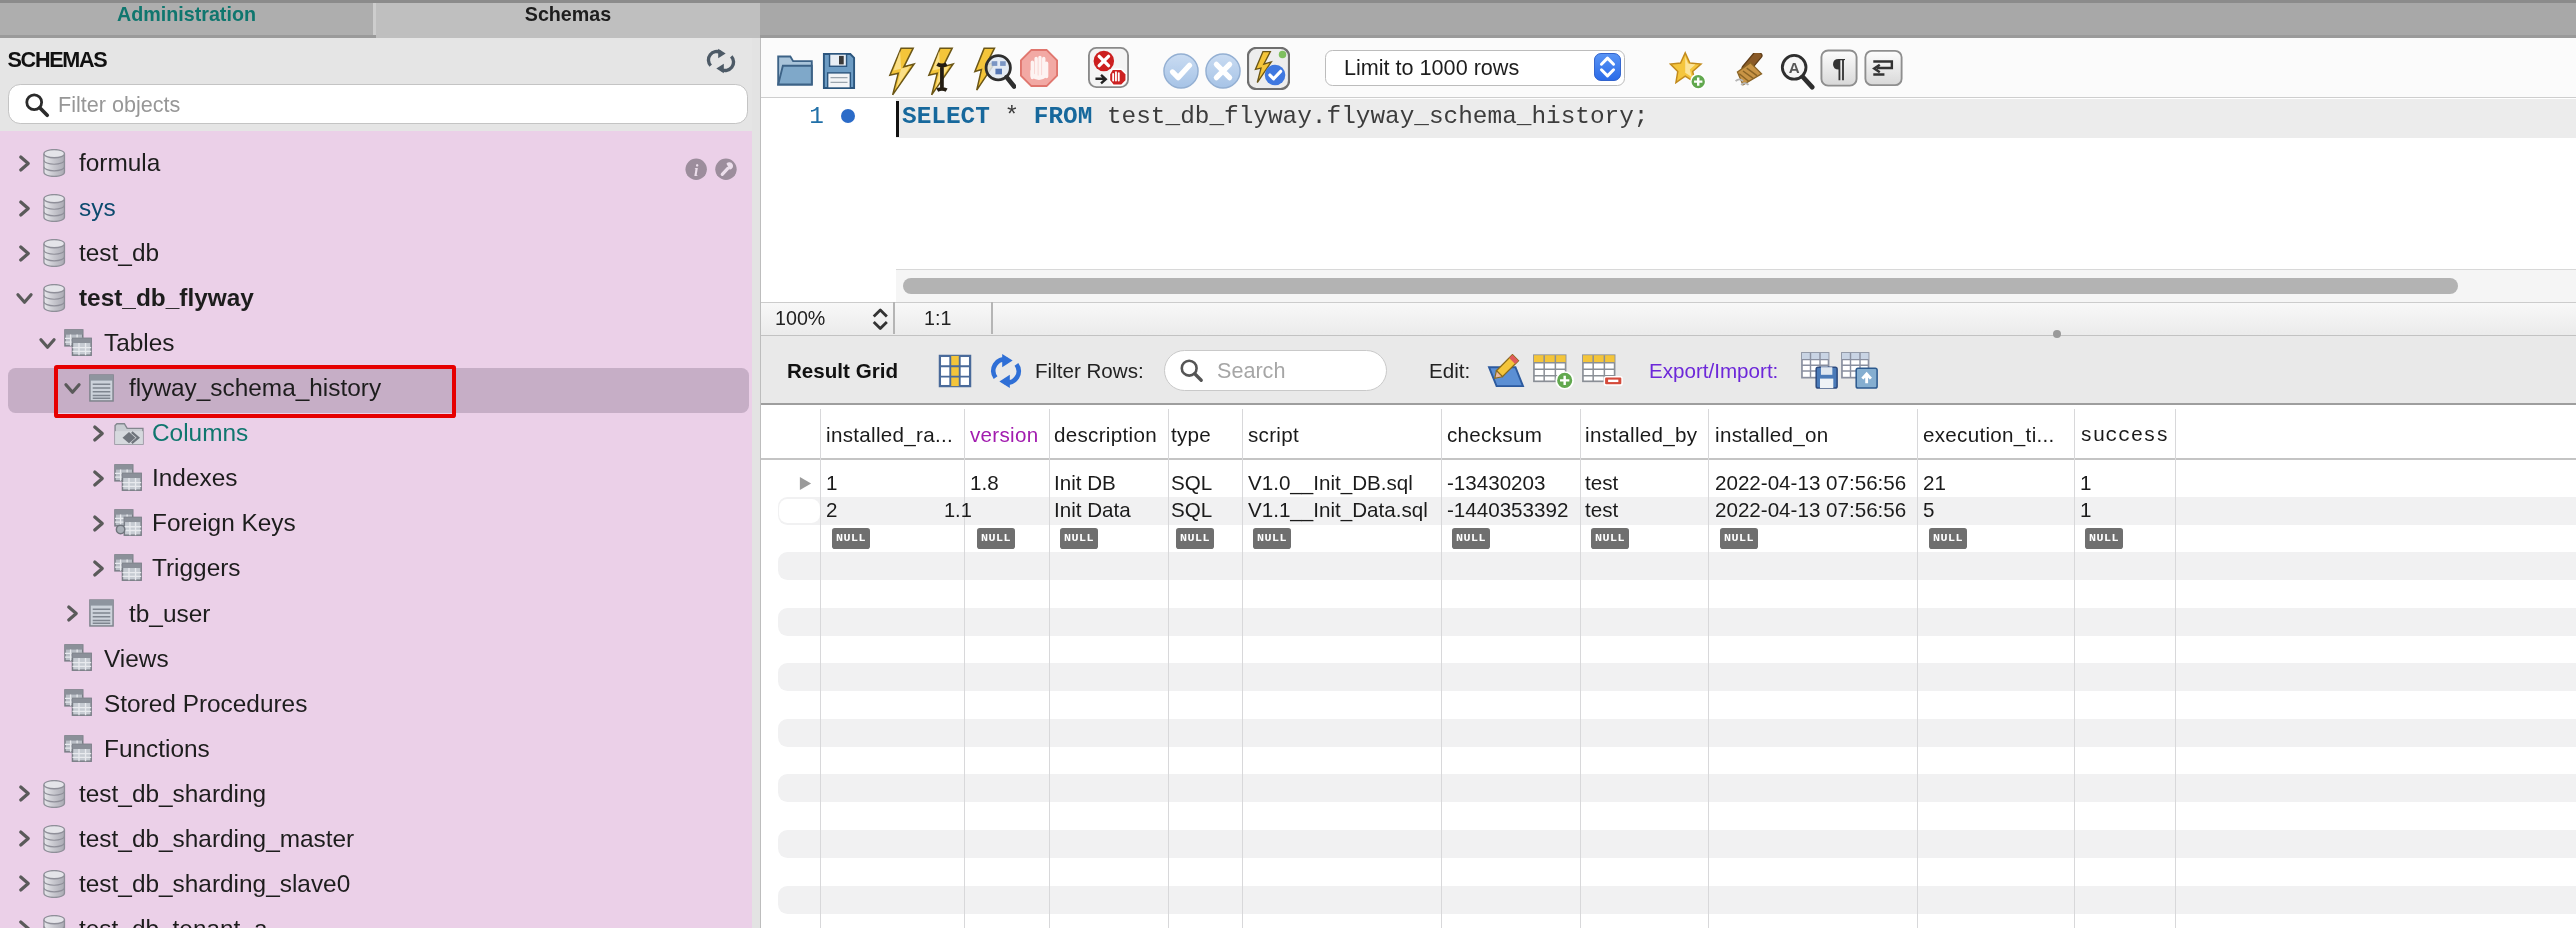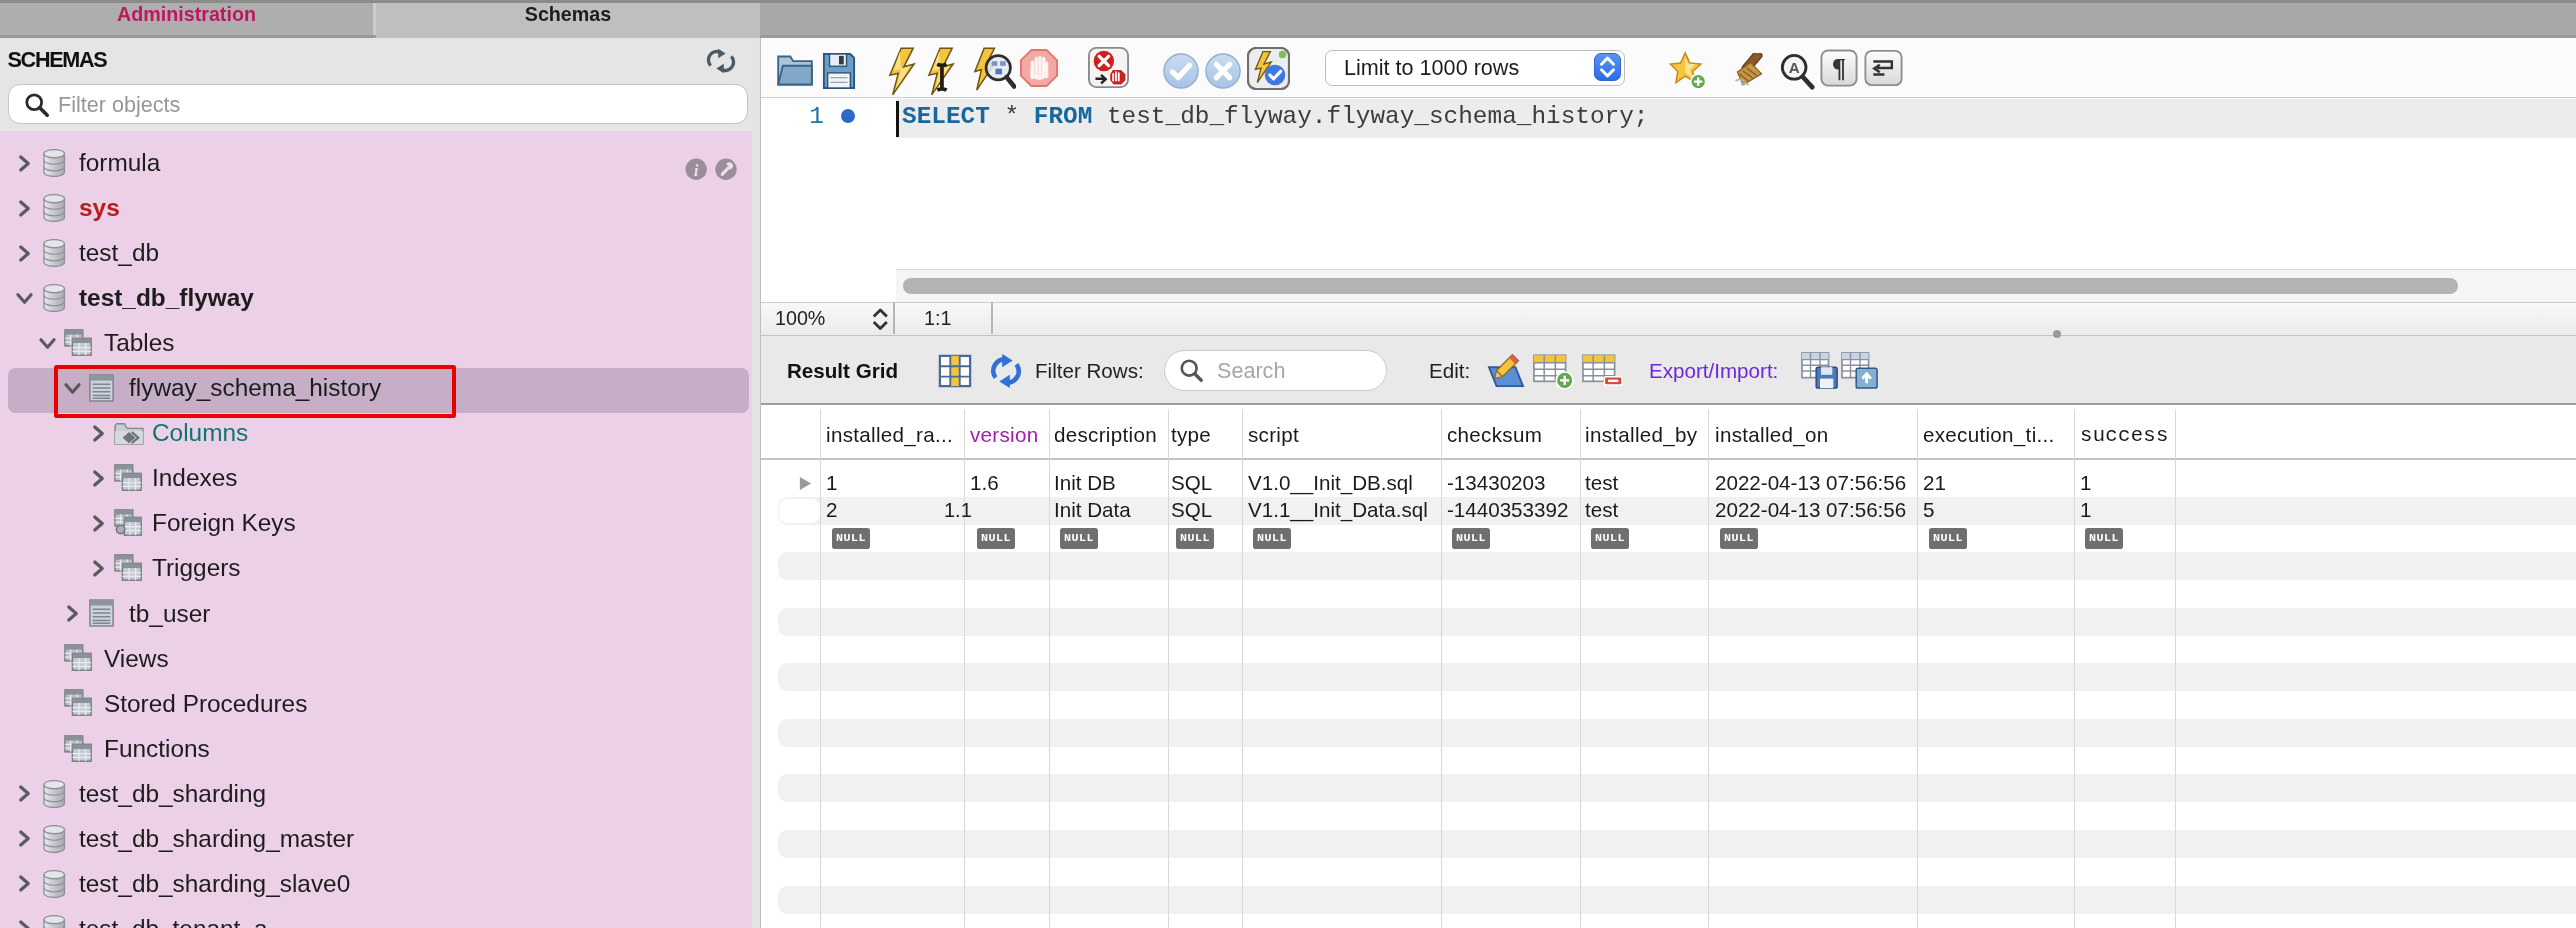--- a/index.html
+++ b/index.html
@@ -9,21 +9,21 @@
 .vc { transform:translateY(-50%); }
 </style></head><body>
 
 <div class="abs" style="left:0;top:0;width:2576px;height:38px;background:#a8a8a8;"></div>
 <div class="abs" style="left:0;top:0;width:2576px;height:2.8px;background:#8b8b8b;"></div>
 <div class="abs" style="left:0;top:2.8px;width:373px;height:32px;background:#aeaeae;"></div>
 <div class="abs" style="left:373px;top:2.8px;width:2.8px;height:32px;background:#cdcdcd;"></div>
 <div class="abs" style="left:376px;top:2.8px;width:384px;height:35px;background:#bfbfbf;"></div>
 <div class="abs" style="left:0;top:35px;width:376px;height:2.8px;background:#9a9a9a;"></div>
 <div class="abs" style="left:760px;top:35px;width:1816px;height:2.8px;background:#9a9a9a;"></div>
-<div class="txt vc" style="left:0;width:373px;top:14px;text-align:center;font-size:19.7px;font-weight:bold;color:#be185d;">Administration</div>
+<div class="txt vc" style="left:0;width:373px;top:14px;text-align:center;font-size:19.7px;font-weight:bold;color:#0f766e;">Administration</div>
 <div class="txt vc" style="left:376px;width:384px;top:14px;text-align:center;font-size:19.7px;font-weight:bold;color:#1d1d1d;">Schemas</div>
 <div class="abs" style="left:0;top:38px;width:752px;height:94px;background:#e5e5e5;"></div>
 <div class="abs" style="left:0;top:131px;width:752px;height:797px;background:#ebd0e8;"></div>
 <div class="abs" style="left:752px;top:38px;width:7.5px;height:891px;background:#e3e3e3;"></div>
 <div class="abs" style="left:760px;top:38px;width:0.9px;height:891px;background:#bdbdbd;"></div>
 <div class="txt vc" style="left:7.5px;top:60px;font-size:21.6px;font-weight:bold;letter-spacing:-1.3px;color:#111;">SCHEMAS</div>
 <svg class="abs" style="left:705px;top:47px;" width="32" height="28" viewBox="0 0 34 30">
 <g fill="none" stroke="#4d5a66" stroke-width="3.6">
 <path d="M6 20 A9 9 0 0 1 17 6"></path>
 <path d="M28 10 A9 9 0 0 1 17 24"></path>
@@ -62,21 +62,21 @@
       <linearGradient id="cyl45222" x1="0" x2="1">
         <stop offset="0" stop-color="#e8e8ec"></stop>
         <stop offset="0.5" stop-color="#c6c6cd"></stop>
         <stop offset="1" stop-color="#ababb4"></stop>
       </linearGradient>
     </defs>
 <path d="M2 5 L2 25 A11 4.4 0 0 0 24 25 L24 5" fill="url(#cyl45222)" stroke="#8f8f99" stroke-width="1.4"></path>
 <ellipse cx="13" cy="5" rx="11" ry="4.4" fill="#e4e4e9" stroke="#8f8f99" stroke-width="1.4"></ellipse>
 <path d="M2 12 A11 4.4 0 0 0 24 12 M2 19 A11 4.4 0 0 0 24 19" fill="none" stroke="#8f8f99" stroke-width="1.2"></path>
 </svg>
-<div class="txt vc" style="left:79px;top:208px;font-size:24.4px;font-weight:bold;color:#b91c1c;">sys</div>
+<div class="txt vc" style="left:79px;top:208px;font-size:24.4px;font-weight:normal;color:#0c4a6e;">sys</div>
 <svg class="abs" style="left:17px;top:244px;" width="15" height="19" viewBox="0 0 16 20">
     <path d="M4 3 L12 10 L4 17" fill="none" stroke="#5a5a5a" stroke-width="3.4" stroke-linecap="round" stroke-linejoin="round"></path>
   </svg>
 <svg class="abs" style="left:42px;top:239px;" width="24.4" height="28" viewBox="0 0 26 30">
 <defs>
       <linearGradient id="cyl45270" x1="0" x2="1">
         <stop offset="0" stop-color="#e8e8ec"></stop>
         <stop offset="0.5" stop-color="#c6c6cd"></stop>
         <stop offset="1" stop-color="#ababb4"></stop>
       </linearGradient>
@@ -535,21 +535,21 @@
 <div class="abs" style="left:1049px;top:409px;width:1.4px;height:520px;background:#d8d8da;"></div>
 <div class="abs" style="left:1168px;top:409px;width:1.4px;height:520px;background:#d8d8da;"></div>
 <div class="abs" style="left:1242px;top:409px;width:1.4px;height:520px;background:#d8d8da;"></div>
 <div class="abs" style="left:1441px;top:409px;width:1.4px;height:520px;background:#d8d8da;"></div>
 <div class="abs" style="left:1580px;top:409px;width:1.4px;height:520px;background:#d8d8da;"></div>
 <div class="abs" style="left:1708px;top:409px;width:1.4px;height:520px;background:#d8d8da;"></div>
 <div class="abs" style="left:1917px;top:409px;width:1.4px;height:520px;background:#d8d8da;"></div>
 <div class="abs" style="left:2074px;top:409px;width:1.4px;height:520px;background:#d8d8da;"></div>
 <div class="abs" style="left:2175px;top:409px;width:1.4px;height:520px;background:#d8d8da;"></div>
 <div class="txt vc" style="left:826px;top:483px;font-size:20.6px;">1</div>
-<div class="txt vc" style="left:970px;top:483px;font-size:20.6px;">1.6</div>
+<div class="txt vc" style="left:970px;top:483px;font-size:20.6px;">1.8</div>
 <div class="txt vc" style="left:1054px;top:483px;font-size:20.6px;">Init DB</div>
 <div class="txt vc" style="left:1171px;top:483px;font-size:20.6px;">SQL</div>
 <div class="txt vc" style="left:1248px;top:483px;font-size:20.6px;">V1.0__Init_DB.sql</div>
 <div class="txt vc" style="left:1447px;top:483px;font-size:20.6px;">-13430203</div>
 <div class="txt vc" style="left:1585px;top:483px;font-size:20.6px;">test</div>
 <div class="txt vc" style="left:1715px;top:483px;font-size:20.6px;">2022-04-13 07:56:56</div>
 <div class="txt vc" style="left:1923px;top:483px;font-size:20.6px;">21</div>
 <div class="txt vc" style="left:2080px;top:483px;font-size:20.6px;">1</div>
 <div class="txt vc" style="left:826px;top:510px;font-size:20.6px;">2</div>
 <div class="txt vc" style="left:944px;top:510px;font-size:20px;">1.1</div>

